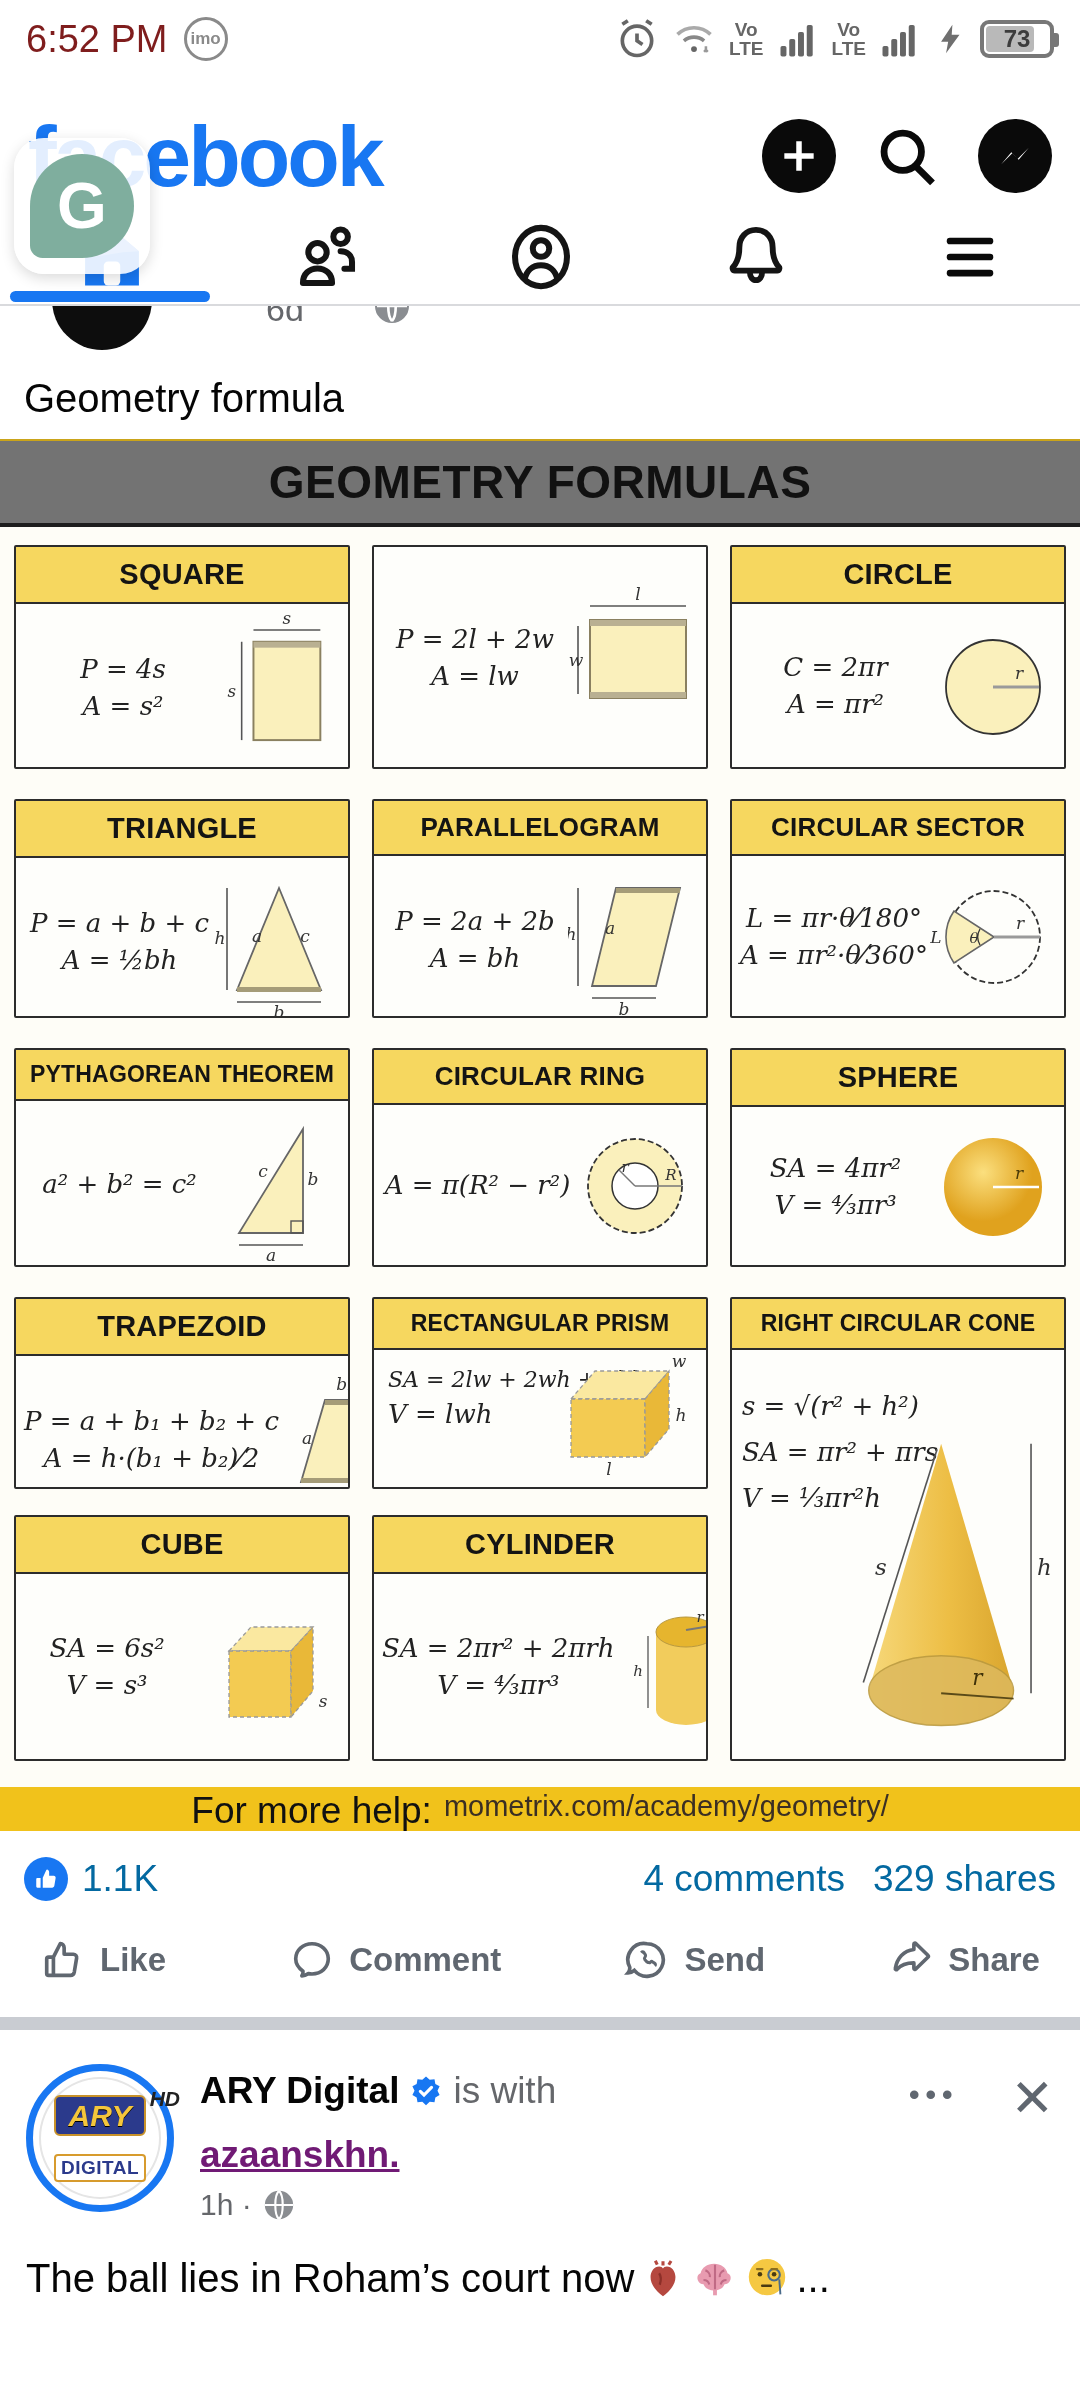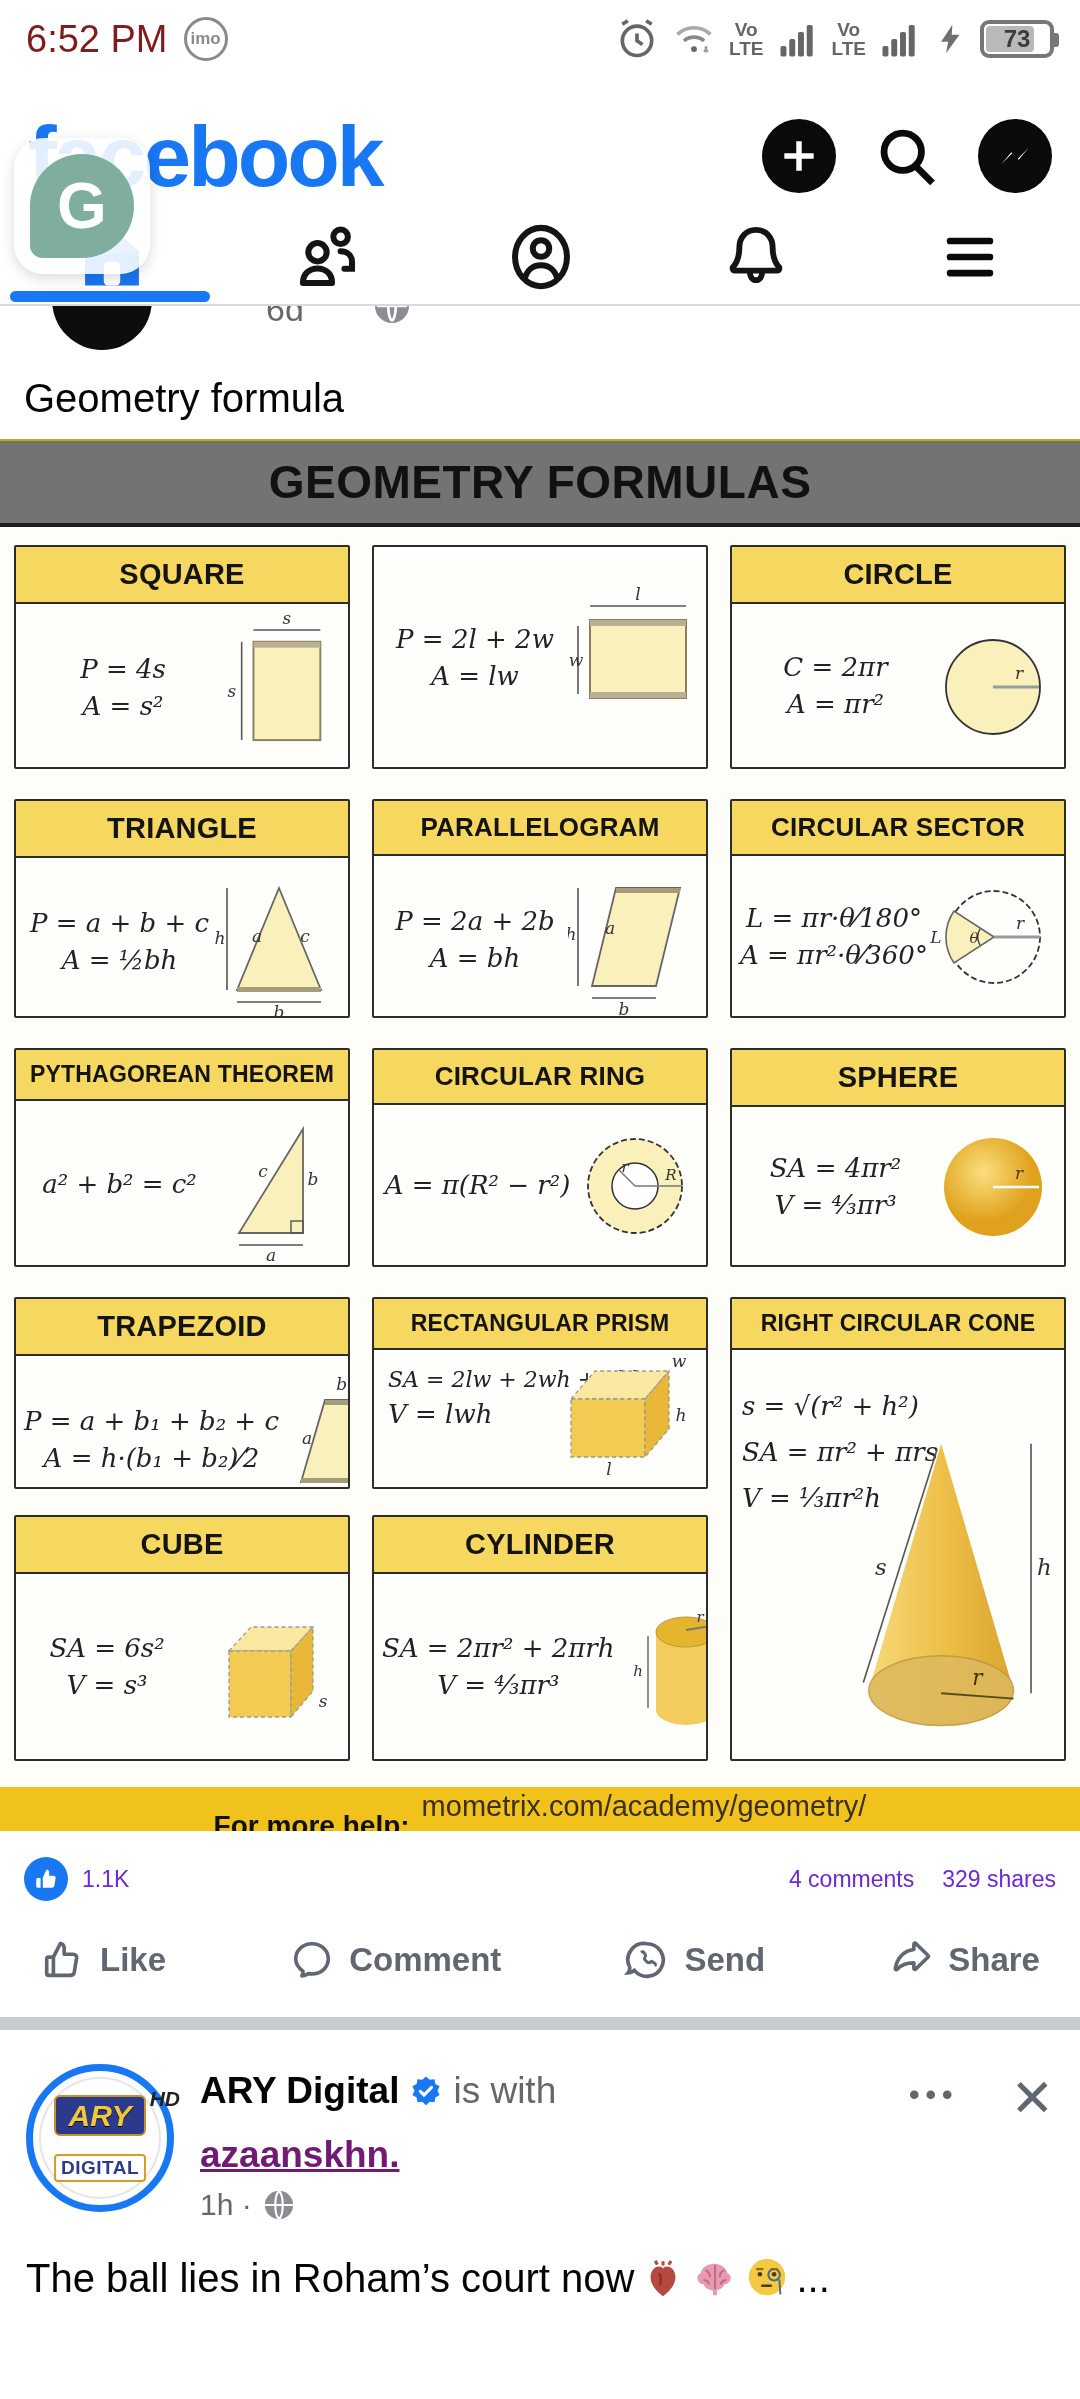--- a/index.html
+++ b/index.html
@@ -76,29 +76,29 @@
   .diagram { flex:0 0 auto; display:flex; align-items:center; justify-content:center; }
   .card--prism .card-body { display:block; padding:10px 6px; }
   .card--prism .formulas { text-align:left; padding-left:8px; }
   .card--prism .diagram { position:absolute; right:4px; bottom:2px; }
   .card--cone .card-body { display:block; }
   .card--cone .formulas { position:absolute; left:10px; top:18px; text-align:left; }
   .card--cone .formula { margin:16px 0; }
   .card--cone .diagram { position:absolute; right:2px; bottom:4px; }
   .ig-footer { margin-top:26px; height:44px; background:#F1C21B; overflow:hidden;
     display:flex; align-items:flex-start; justify-content:center; gap:12px; padding-top:3px; }
-  .ig-footer .prefix { font-size:28px; font-weight:700; color:#111;margin-top:20px; }
+  .ig-footer .prefix { font-size:37px; font-weight:400; color:#111; }
   .ig-footer .link { font-size:29px; font-weight:500; color:#3b2f23; }
 
   
   .engagement { display:flex; align-items:center; justify-content:space-between; padding:26px 24px 14px 24px; }
   .eng-left { display:flex; align-items:center; gap:14px; }
   .like-badge { width:44px; height:44px; border-radius:50%; background:#1877F2; display:flex;
     align-items:center; justify-content:center; box-shadow:0 0 0 3px #fff; }
-  .eng-count, .eng-right { font-size:23px; color:#6d28d9; }
+  .eng-count, .eng-right { font-size:37px; color:#0369a1; }
   .eng-right { display:flex; gap:28px; }
 
   
   .action-bar { display:flex; align-items:center; justify-content:space-between; padding:22px 40px 34px 40px; }
   .action-btn { display:flex; align-items:center; gap:14px; color:#606770; }
   .action-label { font-size:33px; font-weight:600; color:#606770; }
 
   .post-divider { height:13px; background:#C9CCD2; }
 
   

